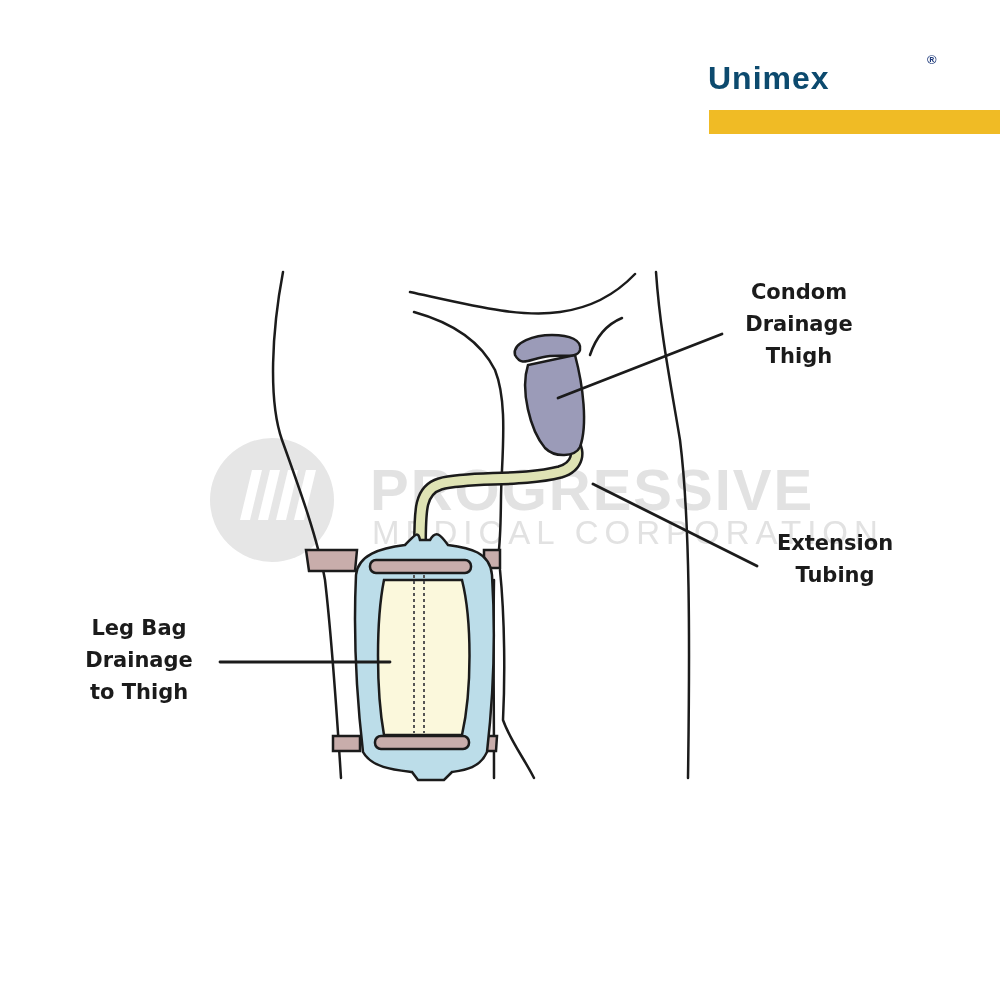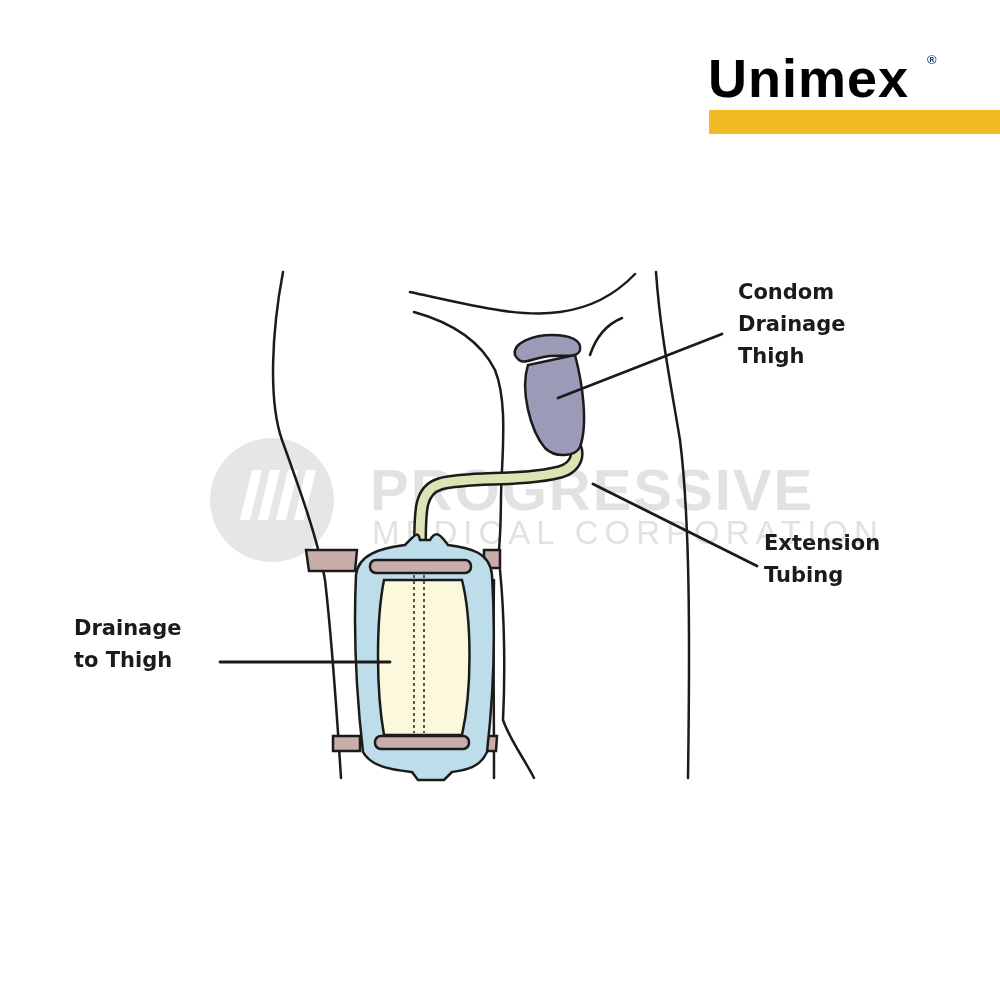--- a/index.html
+++ b/index.html
@@ -1,22 +1,22 @@
 <!DOCTYPE html>
 <html><head>
   <meta charset="utf-8">
   <style>
     html, body { margin: 0; padding: 0; background: #ffffff; }
     body { width: 1000px; height: 1000px; position: relative; overflow: hidden; font-family: "DejaVu Sans", sans-serif; }
     .brand { position: absolute; left: 708px; top: 50px; width: 292px; height: 90px; }
-    .brand-name { position: absolute; left: 0; top: 0; font-family: "Liberation Sans", sans-serif; font-weight: bold; font-size: 54px; letter-spacing: 1px; color: #000000; line-height: 56px; text-align: right; }
+    .brand-name { position: absolute; left: 0; top: 0; font-family: "Liberation Sans", sans-serif; font-weight: bold; font-size: 32px; letter-spacing: 1px; color: #0c4a6e; line-height: 56px; text-align: right; }
     .brand-reg { position: absolute; left: 219px; top: 2px; font-family: "Liberation Sans", sans-serif; font-size: 13px; font-weight: bold; color: #1e3a7b; }
     .brand-bar { position: absolute; left: 1px; top: 60px; width: 291px; height: 24px; background: #f0bb25; }
     svg.diagram { position: absolute; left: 0; top: 0; }
-    .label { position: absolute; font-family: "DejaVu Sans", sans-serif; font-weight: bold; font-size: 21px; color: #1b1b1b; text-align: left; line-height: 32px; }
+    .label { position: absolute; font-family: "DejaVu Sans", sans-serif; font-weight: bold; font-size: 21px; color: #1b1b1b; text-align: center; line-height: 32px; }
     .label span { display: block; }
     .wm-text { position: absolute; font-family: "Liberation Sans", sans-serif; color: #e2e2e2; }
   </style>
 </head>
 <body>
 
 <div class="brand">
   <div class="brand-name">Unimex</div>
   <div class="brand-reg">®</div>
   <div class="brand-bar"></div>
@@ -93,15 +93,16 @@
   <span>Drainage</span>
   <span>Thigh</span>
 </div>
 
 <div class="label" style="left:764px; top:527px; width:142px;">
   <span>Extension</span>
   <span>Tubing</span>
 </div>
 
 <div class="label" style="left:74px; top:612px; width:130px;">
+  <span>Leg Bag</span>
   <span>Drainage</span>
   <span>to Thigh</span>
 </div>
 
 </body></html>

